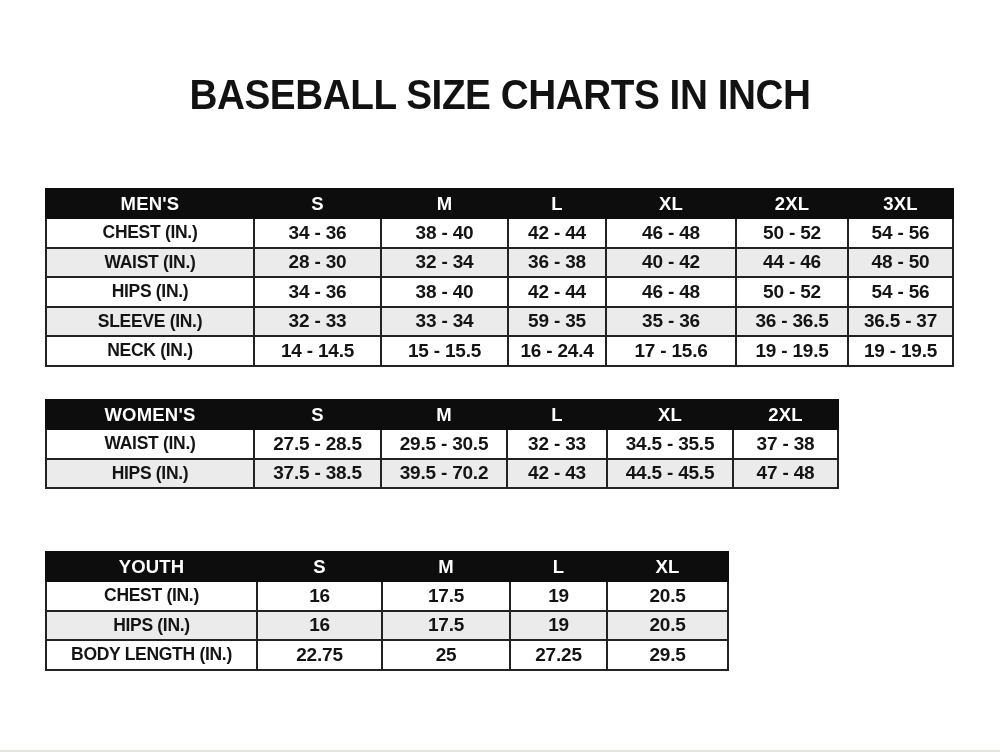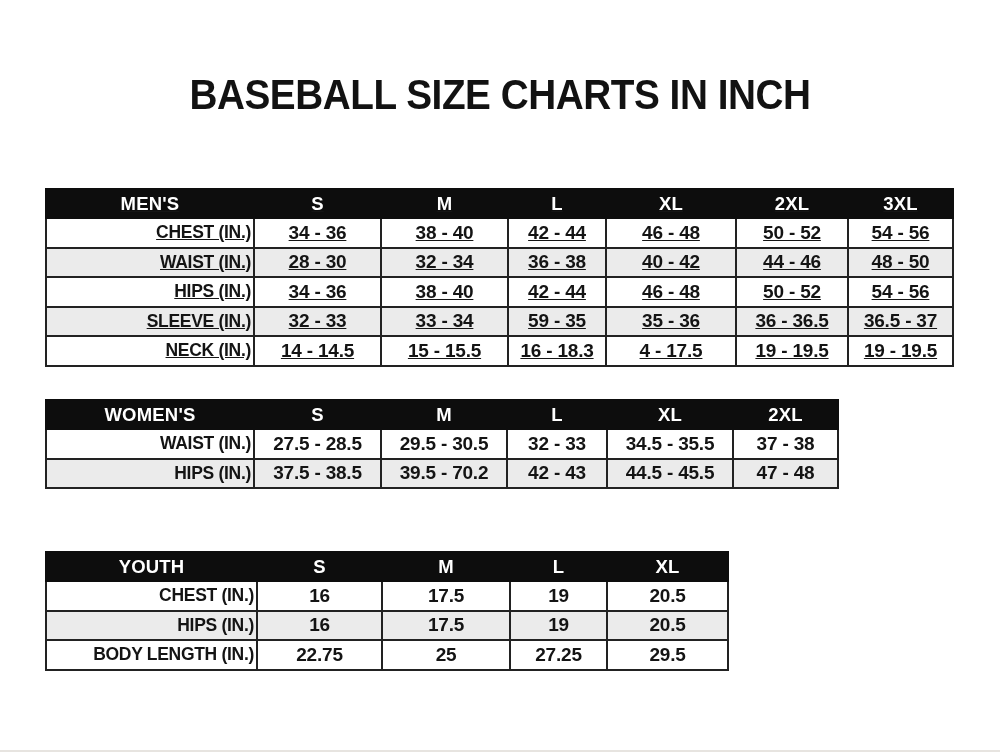--- a/index.html
+++ b/index.html
@@ -27,21 +27,21 @@
   }
   .size-table {
     position: absolute;
     left: 45px;
     border-collapse: collapse;
     table-layout: fixed;
     font-family: "Liberation Sans", sans-serif;
     font-weight: bold;
     color: #141414;
   }
-  #table-mens   { top: 188px; width: 907px; text-decoration: underline; }
+  #table-mens   { top: 188px; width: 907px; }
   #table-womens { top: 399px; width: 792px; }
   #table-youth  { top: 551px; width: 682px; border-radius: 25px; }
 
   #table-mens col:nth-child(1){width:208px}
   #table-mens col:nth-child(2){width:127px}
   #table-mens col:nth-child(3){width:127px}
   #table-mens col:nth-child(4){width:98px}
   #table-mens col:nth-child(5){width:130px}
   #table-mens col:nth-child(6){width:112px}
   #table-mens col:nth-child(7){width:105px}
@@ -73,21 +73,21 @@
   .size-table td {
     border: 2px solid #222222;
     height: 27.5px;
     font-size: 19px;
     letter-spacing: -0.2px;
     text-align: center;
     vertical-align: middle;
     padding: 0 2px;
     white-space: nowrap;
   }
-  .size-table td:first-child { font-size: 17.5px; letter-spacing: -0.3px; text-align: right; }
+  .size-table td:first-child { font-size: 17.5px; letter-spacing: -0.3px; }
   .size-table tbody tr:nth-child(odd)  td { background: #ffffff; }
   .size-table tbody tr:nth-child(even) td { background: #ebebeb; }
 
   .bottom-edge {
     position: absolute;
     left: 0; right: 0; bottom: 0;
     height: 2px;
     background: #e7e4e0;
   }
 </style>
@@ -152,22 +152,22 @@
             <td>33 - 34</td>
             <td>59 - 35</td>
             <td>35 - 36</td>
             <td>36 - 36.5</td>
             <td>36.5 - 37</td>
           </tr>
           <tr>
             <td>NECK (IN.)</td>
             <td>14 - 14.5</td>
             <td>15 - 15.5</td>
-            <td>16 - 18.3</td>
-            <td>4 - 17.5</td>
+            <td>16 - 24.4</td>
+            <td>17 - 15.6</td>
             <td>19 - 19.5</td>
             <td>19 - 19.5</td>
           </tr>
         </tbody>
       </table>
       <table id="table-womens" class="size-table">
         <colgroup>
           <col>
           <col>
           <col>

